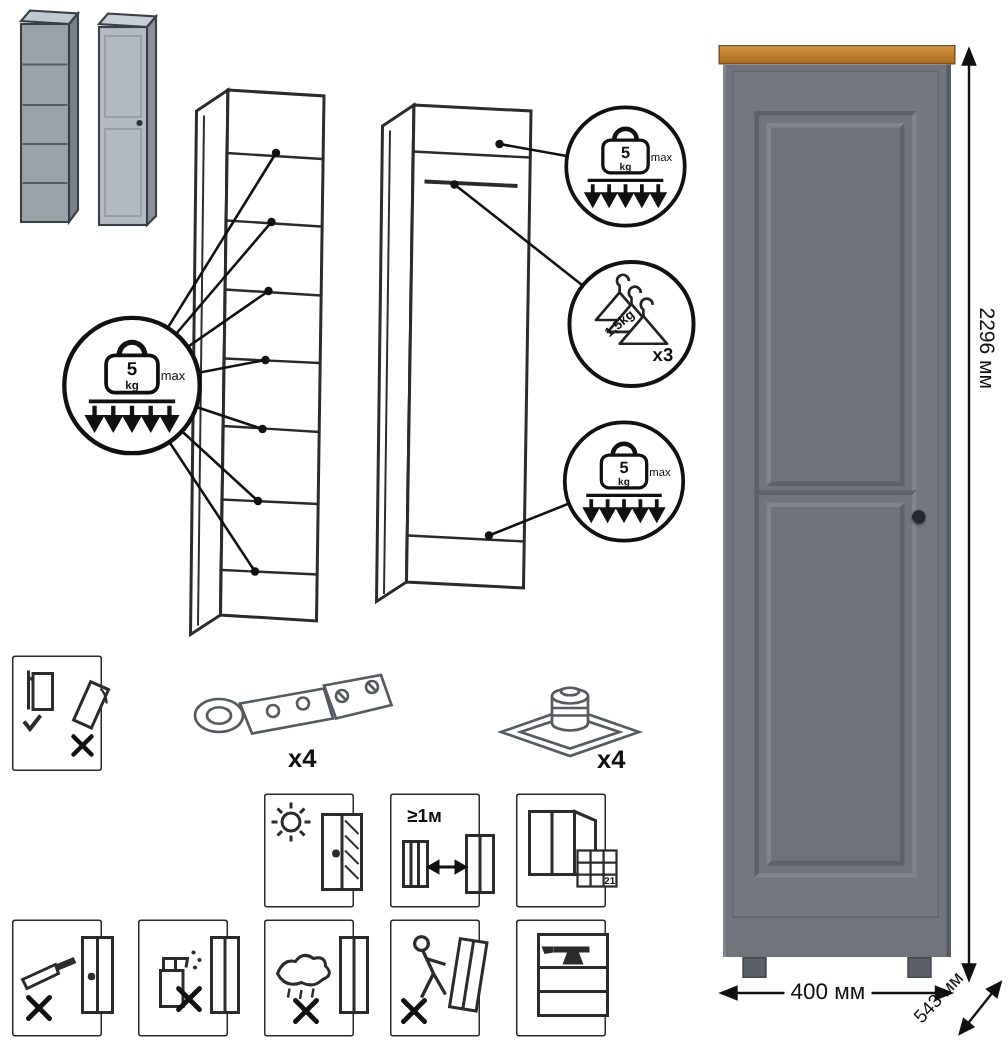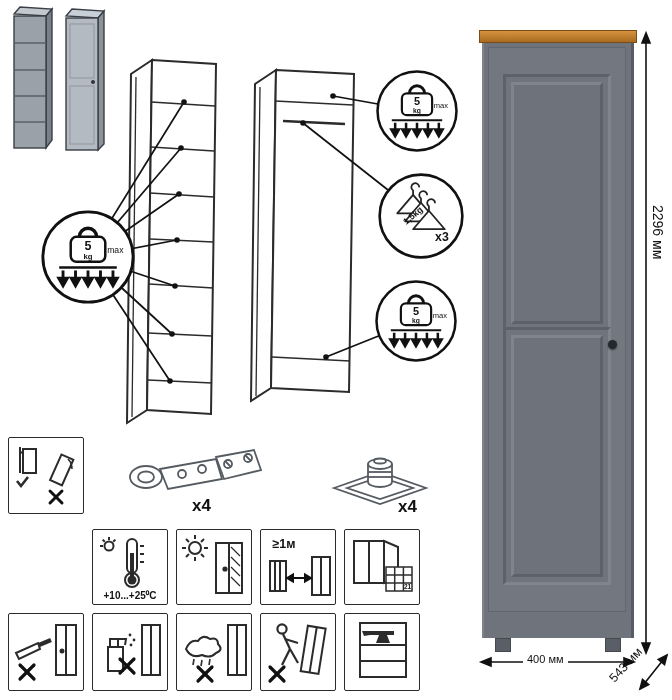--- a/index.html
+++ b/index.html
@@ -1,19 +1,19 @@
 <!DOCTYPE html>
 <html><head>
 <meta charset="utf-8">
 <style>
   html,body { margin:0; padding:0; background:#ffffff; }
   .canvas { position:relative; width:672px; height:700px; background:#fff; overflow:hidden;
             font-family:"Liberation Sans", sans-serif; color:#1c1c1c; }
   .abs { position:absolute; }
-  .box { position:absolute; width:76px; height:76px; border:1.6px solid #2b2b2b; border-radius:2px;
+  .box { position:absolute; width:60px; height:76px; border:1.6px solid #2b2b2b; border-radius:2px;
          background:#fff; box-sizing:border-box; }
   .box svg { display:block; margin:1px auto; }
   svg text { font-family:"Liberation Sans", sans-serif; }
 
   
   .wardrobe { position:absolute; left:479px; top:30px; width:158px; height:622px; }
   .w-top { position:absolute; left:0; top:0; width:158px; height:13px; box-sizing:border-box;
            background:linear-gradient(#d6933f,#a96b22); border:1px solid #7a4d16; }
   .w-body { position:absolute; left:3px; right:3px; top:13px; bottom:14px; background:#6f737b;
             border-left:2px solid #7f838b; border-right:3px solid #575b63; box-sizing:border-box; }
@@ -25,21 +25,21 @@
   .p2 { bottom:26px; height:252px; }
   .w-panel-inner { position:absolute; inset:5px; border:3px solid;
                    border-color:#80848c #5d6169 #5d6169 #80848c; background:#6e727a; }
   .w-knob { position:absolute; right:8px; top:292px; width:9px; height:9px; border-radius:50%;
             background:#24282e; box-shadow:0 1px 2px rgba(0,0,0,.5); }
   .w-foot { position:absolute; bottom:0; width:16px; height:14px; background:#5a5e66;
             border:1px solid #44484f; box-sizing:border-box; }
   .f-left { left:16px; } .f-right { right:16px; }
 
   
-  .dim-label { position:absolute; font-size:11px; color:#111; background:#fff; padding:0 4px; }
+  .dim-label { position:absolute; font-size:15px; color:#111; background:#fff; padding:0 4px; }
   .dim-v { writing-mode:vertical-rl; font-size:14px; padding:5px 0; }
   .dim-d { transform:rotate(-47deg); background:transparent; font-size:12.5px; }
 </style>
 </head>
 <body>
 
 <div class="canvas">
 
   <svg class="abs" style="left:0;top:0" width="470" height="430" viewBox="0 0 470 430">
 
@@ -275,39 +275,20 @@
         <ellipse cx="60" cy="34" rx="12" ry="5"></ellipse>
         <ellipse cx="60" cy="31" rx="6" ry="2.5"></ellipse>
         <line x1="48" y1="42" x2="72" y2="42"></line>
         <line x1="48" y1="47" x2="72" y2="47"></line>
       </g>
       <text x="78" y="82" font-size="17" font-weight="bold" fill="#111">x4</text>
     </svg>
   </div>
 
 
-  <div class="box" style="left:92px;top:529px">
-    <svg width="72" height="72" viewBox="0 0 72 72">
-      <g fill="none" stroke="#2b2b2b" stroke-width="2">
-        <circle cx="15" cy="15" r="4.5"></circle>
-        <line x1="15" y1="6" x2="15" y2="9"></line>
-          <line x1="6" y1="15" x2="9" y2="15"></line>
-        <line x1="8.6" y1="8.6" x2="10.8" y2="10.8"></line>
-          <line x1="21.4" y1="8.6" x2="19.2" y2="10.8"></line>
-        <rect x="33" y="8" width="10" height="34" rx="5"></rect>
-        <circle cx="38" cy="49" r="7"></circle>
-        <line x1="46" y1="15" x2="50" y2="15"></line>
-          <line x1="46" y1="23" x2="50" y2="23"></line>
-          <line x1="46" y1="31" x2="50" y2="31"></line>
-      </g>
-      <line x1="38" y1="22" x2="38" y2="46" stroke="#2b2b2b" stroke-width="4"></line>
-      <circle cx="38" cy="49" r="4.5" fill="#2b2b2b"></circle>
-      <text x="36" y="68" text-anchor="middle" font-size="10" font-weight="bold" fill="#111">+10...+25⁰C</text>
-    </svg>
-  </div>
 
   <div class="box" style="left:176px;top:529px">
     <svg width="72" height="72" viewBox="0 0 72 72">
       <g fill="none" stroke="#2b2b2b" stroke-width="2">
         <circle cx="17" cy="17" r="6"></circle>
         <line x1="17" y1="4" x2="17" y2="8"></line>
           <line x1="17" y1="26" x2="17" y2="30"></line>
         <line x1="4" y1="17" x2="8" y2="17"></line>
           <line x1="26" y1="17" x2="30" y2="17"></line>
         <line x1="8" y1="8" x2="11" y2="11"></line>

